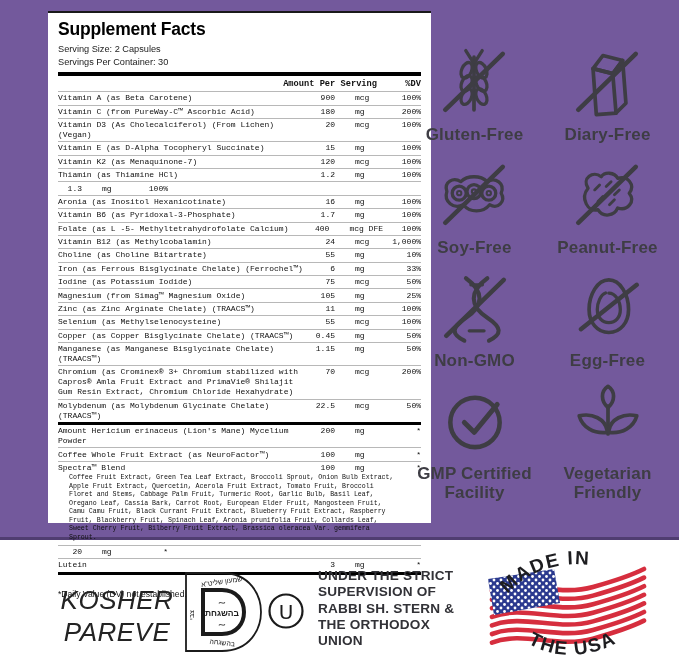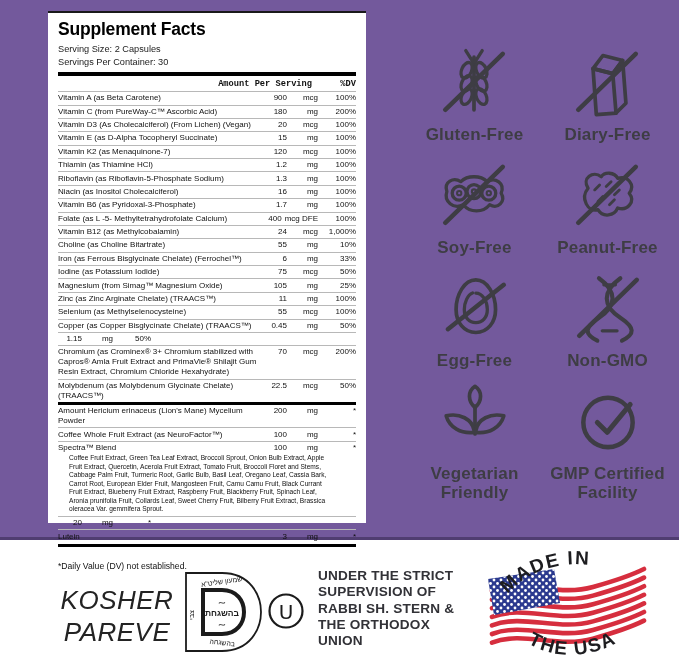--- a/index.html
+++ b/index.html
@@ -2,36 +2,36 @@
 <html><head>
 <meta charset="utf-8">
 <style>
   html,body{margin:0;padding:0;background:#fff;}
   .stage{position:relative;width:679px;height:664px;overflow:hidden;background:#fff;
          font-family:"Liberation Sans",sans-serif;}
   .purple-bg{position:absolute;left:0;top:0;width:679px;height:537px;background:#73599c;}
   .purple-edge{position:absolute;left:0;top:537px;width:679px;height:3px;background:#503d71;}
 
   
-  .panel{position:absolute;left:48px;top:11px;width:318px;height:512px;box-sizing:border-box;
+  .panel{position:absolute;left:48px;top:11px;width:383px;height:512px;box-sizing:border-box;
          background:#fff;border-top:2px solid #1a1a1a;padding:5px 10px 4px 10px;color:#111;}
   .sf-title{font-size:17.5px;font-weight:bold;letter-spacing:-0.2px;margin:1px 0 3px 0;color:#000;}
   .sf-serving{font-size:9.2px;line-height:1.42;color:#222;}
   .sf-bar{height:4px;background:#000;margin-top:3px;}
   .sf-header{display:flex;align-items:flex-end;font-size:8.7px;font-weight:bold;padding:3px 0 2px 0;font-family:Liberation Mono, monospace;}
   .sf-header .sp{flex:1;}
   .sf-header .amt{margin-right:14px;}
   .sf-header .dv{width:30px;text-align:right;}
-  .frow{border-top:1px solid #b8b8b8;padding:1.2px 0;}
+  .frow{border-top:1px solid #b8b8b8;padding:1.2px 0;font-family:Liberation Mono, monospace;}
   .frow.thick-top{border-top:3px solid #000;}
   .frow-main{display:flex;align-items:flex-start;font-size:8px;line-height:1.25;}
   .fname{flex:1;padding-right:4px;}
   .famt{display:flex;white-space:nowrap;flex:none;}
   .fnum{min-width:24px;text-align:right;}
-  .funit{margin-left:3px;min-width:28px;text-align:right;}
+  .funit{margin-left:20px;min-width:28px;text-align:left;}
   .fdv{width:36px;text-align:right;margin-left:2px;flex:none;}
   .fsub{font-size:6.6px;line-height:1.3;padding:1px 24px 1px 11px;color:#111;}
   .ffoot{border-top:3.5px solid #000;margin-top:1px;padding-top:14px;font-size:8.6px;color:#111;}
 
   
   .badges{position:absolute;left:412px;top:44px;width:258px;display:grid;
           grid-template-columns:1fr 1fr;column-gap:8px;row-gap:13px;justify-items:center;text-align:center;}
   .badge{display:flex;flex-direction:column;align-items:center;}
   .badge svg{width:74px;height:74px;display:block;}
   .badge-label{font-size:17px;font-weight:600;color:#3e3d44;line-height:1.12;margin-top:7px;
@@ -119,31 +119,30 @@
             <span class="fname">Thiamin (as Thiamine HCl)</span>
             <span class="famt">
               <span class="fnum">1.2</span>
               <span class="funit">mg</span>
             </span>
             <span class="fdv">100%</span>
           </div>
         </div>
         <div class="frow">
           <div class="frow-main">
-            <span class="fname">Riboflavin (as Riboflavin-5-Phosphate Sodium)</span>
             <span class="famt">
               <span class="fnum">1.3</span>
               <span class="funit">mg</span>
             </span>
             <span class="fdv">100%</span>
           </div>
         </div>
         <div class="frow">
           <div class="frow-main">
-            <span class="fname">Niacin (as Inositol Cholecalciferol)</span>
+            <span class="fname">Aronia (as Inositol Hexanicotinate)</span>
             <span class="famt">
               <span class="fnum">16</span>
               <span class="funit">mg</span>
             </span>
             <span class="fdv">100%</span>
           </div>
         </div>
         <div class="frow">
           <div class="frow-main">
             <span class="fname">Vitamin B6 (as Pyridoxal-3-Phosphate)</span>
@@ -239,20 +238,21 @@
             <span class="fname">Copper (as Copper Bisglycinate Chelate) (TRAACS™)</span>
             <span class="famt">
               <span class="fnum">0.45</span>
               <span class="funit">mg</span>
             </span>
             <span class="fdv">50%</span>
           </div>
         </div>
         <div class="frow">
           <div class="frow-main">
+            <span class="fname">Manganese (as Manganese Bisglycinate Chelate) (TRAACS™)</span>
             <span class="famt">
               <span class="fnum">1.15</span>
               <span class="funit">mg</span>
             </span>
             <span class="fdv">50%</span>
           </div>
         </div>
         <div class="frow">
           <div class="frow-main">
             <span class="fname">Chromium (as Crominex® 3+ Chromium stabilized with Capros® Amla Fruit Extract and PrimaVie® Shilajit Gum Resin Extract, Chromium Chloride Hexahydrate)</span>
@@ -376,57 +376,57 @@
             <path d="M22,38 C14,26 28,16 38,24 C42,18 54,18 58,26 C70,22 80,34 72,44 C80,54 70,66 58,62 C54,72 40,74 34,64 C22,68 12,50 22,38 Z" fill="none" stroke="#3e3d44" stroke-linecap="round" stroke-linejoin="round" stroke-width="4"></path>
             <path d="M30,40 L36,34 M44,36 L50,30 M54,46 L60,40 M34,54 L40,48 M48,58 L54,52" fill="none" stroke="#3e3d44" stroke-linecap="round" stroke-linejoin="round" stroke-width="3.4"></path>
             <path d="M10,80 L80,12" fill="none" stroke="#3e3d44" stroke-linecap="round" stroke-linejoin="round" stroke-width="5.5"></path>
           </svg>
         </div>
         <div class="badge-label">Peanut-Free</div>
       </div>
       <div class="badge">
         <div>
           <svg viewBox="0 0 90 90">
-            <path d="M46,12 C60,12 70,30 70,48 C70,64 60,76 46,76 C32,76 22,64 22,48 C22,30 32,12 46,12 Z" fill="none" stroke="#3e3d44" stroke-linecap="round" stroke-linejoin="round" stroke-width="4.5"></path>
-            <path d="M46,28 C54,28 60,38 60,48 C60,58 54,64 46,64 C38,64 32,58 32,48 C32,40 36,30 42,28" fill="none" stroke="#3e3d44" stroke-linecap="round" stroke-linejoin="round" stroke-width="4"></path>
-            <path d="M12,72 L80,18" fill="none" stroke="#3e3d44" stroke-linecap="round" stroke-linejoin="round" stroke-width="5.5"></path>
-          </svg>
-        </div>
-        <div class="badge-label">Egg-Free</div>
-      </div>
-      <div class="badge">
-        <div>
-          <svg viewBox="0 0 90 90">
             <path d="M34,10 C56,26 56,44 34,58 C16,70 16,78 32,86" fill="none" stroke="#3e3d44" stroke-linecap="round" stroke-linejoin="round" stroke-width="5"></path>
             <path d="M60,10 C38,26 38,44 60,58 C78,70 78,78 62,86" fill="none" stroke="#3e3d44" stroke-linecap="round" stroke-linejoin="round" stroke-width="5"></path>
             <path d="M40,18 L54,18 M38,74 L56,74" fill="none" stroke="#3e3d44" stroke-linecap="round" stroke-linejoin="round" stroke-width="4"></path>
             <path d="M10,80 L80,12" fill="none" stroke="#3e3d44" stroke-linecap="round" stroke-linejoin="round" stroke-width="5.5"></path>
           </svg>
         </div>
         <div class="badge-label">Non-GMO</div>
       </div>
       <div class="badge">
         <div>
           <svg viewBox="0 0 90 90">
+            <path d="M46,12 C60,12 70,30 70,48 C70,64 60,76 46,76 C32,76 22,64 22,48 C22,30 32,12 46,12 Z" fill="none" stroke="#3e3d44" stroke-linecap="round" stroke-linejoin="round" stroke-width="4.5"></path>
+            <path d="M46,28 C54,28 60,38 60,48 C60,58 54,64 46,64 C38,64 32,58 32,48 C32,40 36,30 42,28" fill="none" stroke="#3e3d44" stroke-linecap="round" stroke-linejoin="round" stroke-width="4"></path>
+            <path d="M12,72 L80,18" fill="none" stroke="#3e3d44" stroke-linecap="round" stroke-linejoin="round" stroke-width="5.5"></path>
+          </svg>
+        </div>
+        <div class="badge-label">Egg-Free</div>
+      </div>
+      <div class="badge">
+        <div>
+          <svg viewBox="0 0 90 90">
+            <circle cx="45" cy="48" r="30" fill="none" stroke="#3e3d44" stroke-linecap="round" stroke-linejoin="round" stroke-width="5.5"></circle>
+            <path d="M32,48 L44,60 L72,26" fill="none" stroke="#3e3d44" stroke-linecap="round" stroke-linejoin="round" stroke-width="6"></path>
+          </svg>
+        </div>
+        <div class="badge-label">GMP Certified Facility</div>
+      </div>
+      <div class="badge">
+        <div>
+          <svg viewBox="0 0 90 90">
             <path d="M45,62 C45,50 45,40 45,28" fill="none" stroke="#3e3d44" stroke-linecap="round" stroke-linejoin="round" stroke-width="4.5"></path>
             <path d="M45,30 C36,22 36,10 45,4 C54,10 54,22 45,30 Z" fill="none" stroke="#3e3d44" stroke-linecap="round" stroke-linejoin="round" stroke-width="4.5"></path>
             <path d="M44,60 C28,62 14,54 10,40 C26,36 42,44 44,58 Z" fill="none" stroke="#3e3d44" stroke-linecap="round" stroke-linejoin="round" stroke-width="4.5"></path>
             <path d="M46,60 C62,62 76,54 80,40 C64,36 48,44 46,58 Z" fill="none" stroke="#3e3d44" stroke-linecap="round" stroke-linejoin="round" stroke-width="4.5"></path>
           </svg>
         </div>
         <div class="badge-label">Vegetarian Friendly</div>
-      </div>
-      <div class="badge">
-        <div>
-          <svg viewBox="0 0 90 90">
-            <circle cx="45" cy="48" r="30" fill="none" stroke="#3e3d44" stroke-linecap="round" stroke-linejoin="round" stroke-width="5.5"></circle>
-            <path d="M32,48 L44,60 L72,26" fill="none" stroke="#3e3d44" stroke-linecap="round" stroke-linejoin="round" stroke-width="6"></path>
-          </svg>
-        </div>
-        <div class="badge-label">GMP Certified Facility</div>
       </div>
     </div>
 
   <div class="kosher-text">
     <div>KOSHER</div>
     <div>PAREVE</div>
   </div>
 
   <div class="kosher-d">
     <svg viewBox="0 0 94 94">

